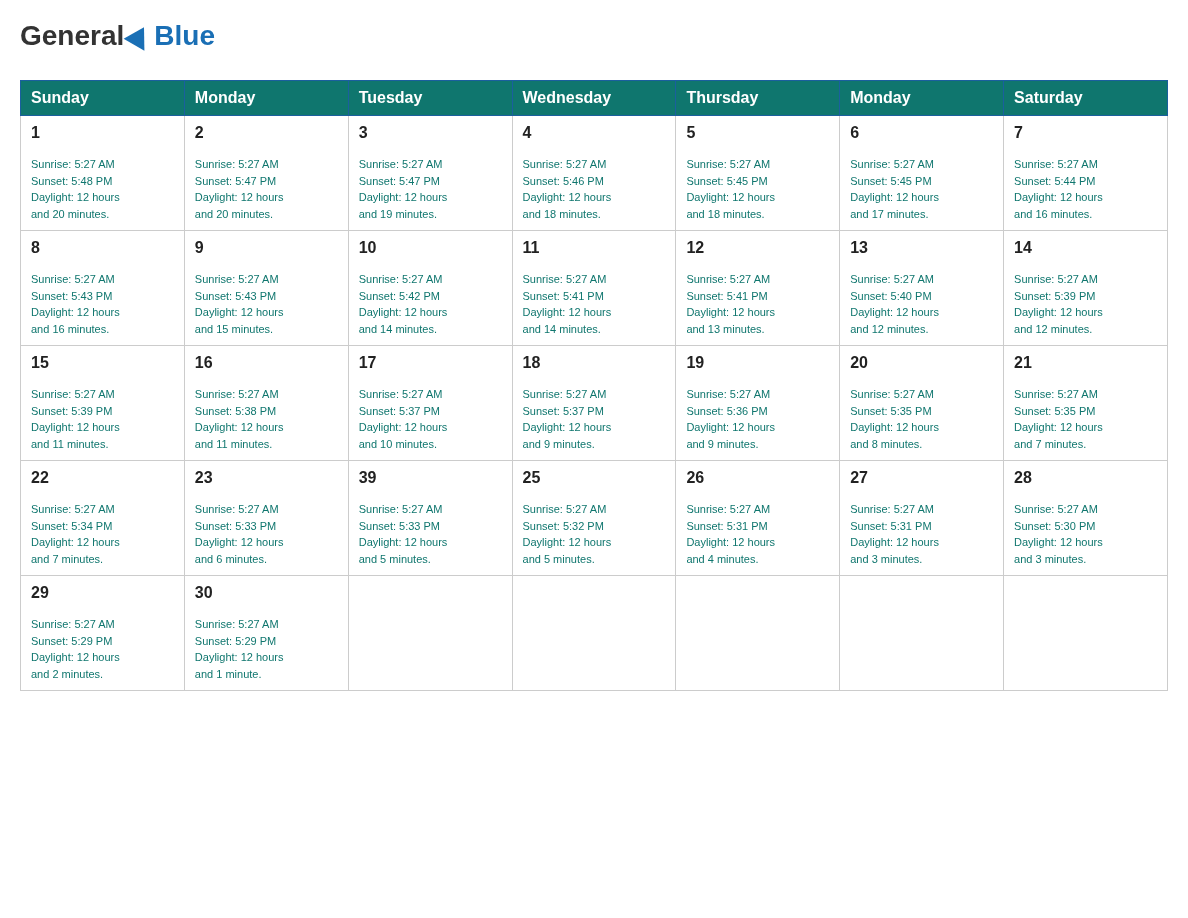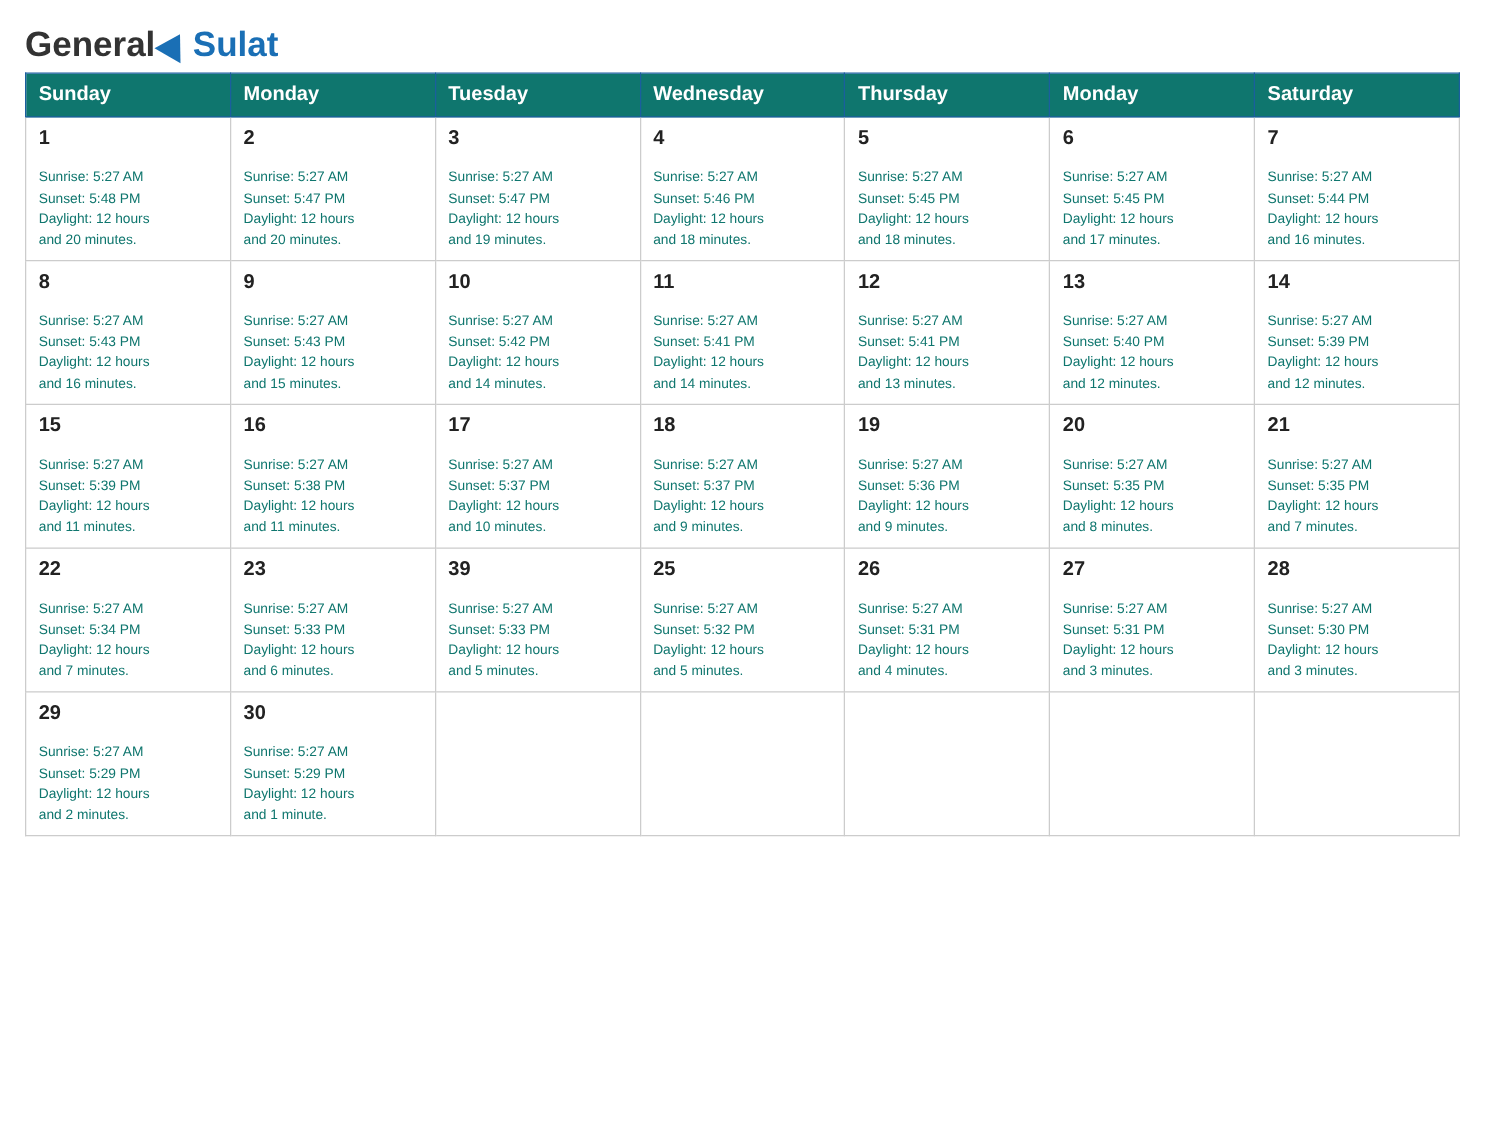--- a/index.html
+++ b/index.html
@@ -7,21 +7,21 @@
       font-family: Arial, sans-serif;
       background: #fff;
       padding: 20px;
       width: 1188px;
       min-height: 918px;
     }
     .header {
       display: flex;
       justify-content: space-between;
       align-items: flex-start;
-      margin-bottom: 6px;
+      margin-bottom: 28px;
     }
     .logo {
       display: flex;
       flex-direction: column;
       align-items: flex-start;
     }
     .logo-text {
       display: flex;
       align-items: center;
       font-size: 28px;
@@ -102,21 +102,21 @@
     }
   </style>
 </head>
 <body>
 
 <div class="header">
   <div class="logo">
     <div class="logo-text">
       <span class="logo-general">General</span>
       <div class="logo-triangle"></div>
-      <span class="logo-blue">Sulat</span>
+      <span class="logo-blue">Blue</span>
     </div>
   </div>
 </div>
 
 <table class="calendar">
   <thead>
     <tr>
     <th>Sunday</th>
         <th>Monday</th>
         <th>Tuesday</th>

